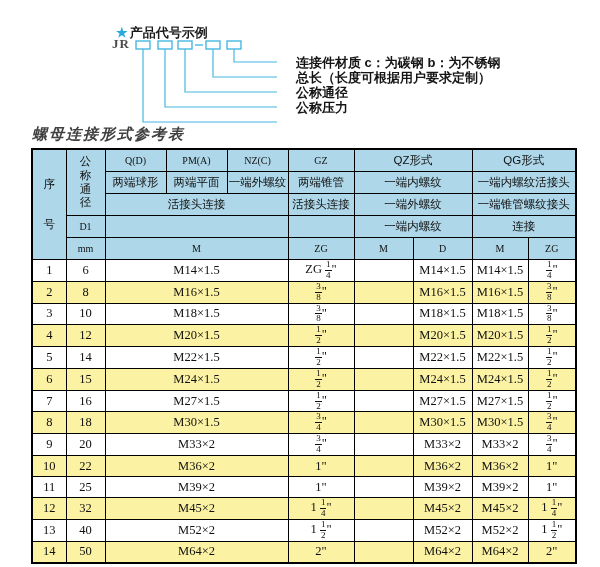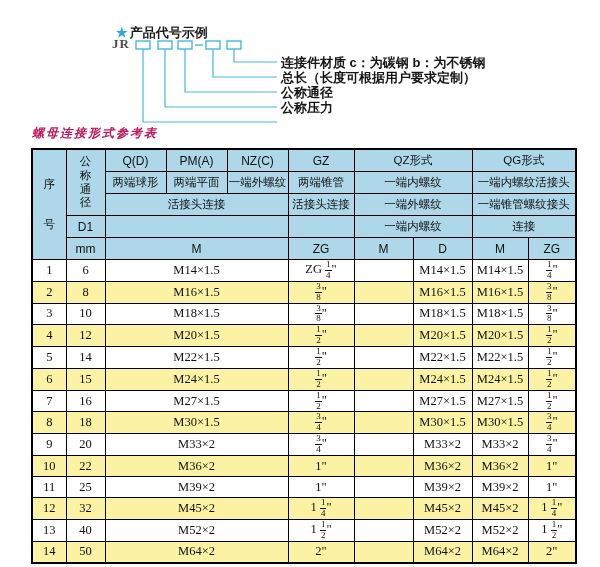--- a/index.html
+++ b/index.html
@@ -4,31 +4,31 @@
 <style>
   html,body{margin:0;padding:0;background:#fff;}
   .page{position:relative;width:600px;height:567px;background:#fff;overflow:hidden;
         font-family:"Liberation Sans",sans-serif;color:#1a1a1a;}
   
   .code-heading{position:absolute;left:116px;top:24px;font-size:13px;font-weight:bold;}
   .code-heading .star{color:#2aa9dc;margin-right:2px;}
   .jr{position:absolute;left:112px;top:36px;font-size:13px;font-weight:bold;color:#4a4a4a;
       font-family:Liberation Serif, serif;letter-spacing:1px;}
   .diagram-svg{position:absolute;left:0;top:0;}
-  .code-label{position:absolute;left:281px;height:15px;line-height:15px;font-size:13px;
+  .code-label{position:absolute;left:296px;height:15px;line-height:15px;font-size:13px;
       font-weight:600;white-space:nowrap;color:#151515;}
   
-  .tbl-title{position:absolute;left:32px;top:125px;font-size:12px;font-weight:bold;font-style:italic;
-      font-family:"Liberation Serif",serif;letter-spacing:2px;color:#be185d;}
+  .tbl-title{position:absolute;left:32px;top:125px;font-size:15px;font-weight:bold;font-style:italic;
+      font-family:"Liberation Serif",serif;letter-spacing:2px;color:#404040;}
   
   table.ref{position:absolute;left:31px;top:148px;border-collapse:collapse;table-layout:fixed;
       border:2px solid #000;}
   .ref th,.ref td{border:1px solid #000;text-align:center;vertical-align:middle;padding:0;overflow:hidden;}
   .ref thead th{background:#aed7e9;font-weight:normal;font-size:11.5px;height:21px;color:#101010;}
-  .ref thead th.lat{font-family:Liberation Sans, sans-serif;font-size:12px;}
+  .ref thead th.lat{font-family:Liberation Serif, serif;font-size:10px;}
   .ref tbody td{font-family:"Liberation Serif",serif;font-size:12.5px;height:20px;background:#fff;color:#101010;}
   .ref tr.alt td{background:#fbf2a3;}
   .vtext{white-space:pre-line;line-height:1.2;font-size:11.5px;}
   .seq{white-space:pre-line;line-height:3.4;font-size:12px;}
   .fr{display:inline-block;vertical-align:middle;text-align:center;font-size:9px;line-height:1.1;
       font-family:"Liberation Serif",serif;}
   .fr .fn{display:block;border-bottom:1px solid #101010;padding:0 1px;}
   .fr .fd{display:block;}
 </style>
 </head>

